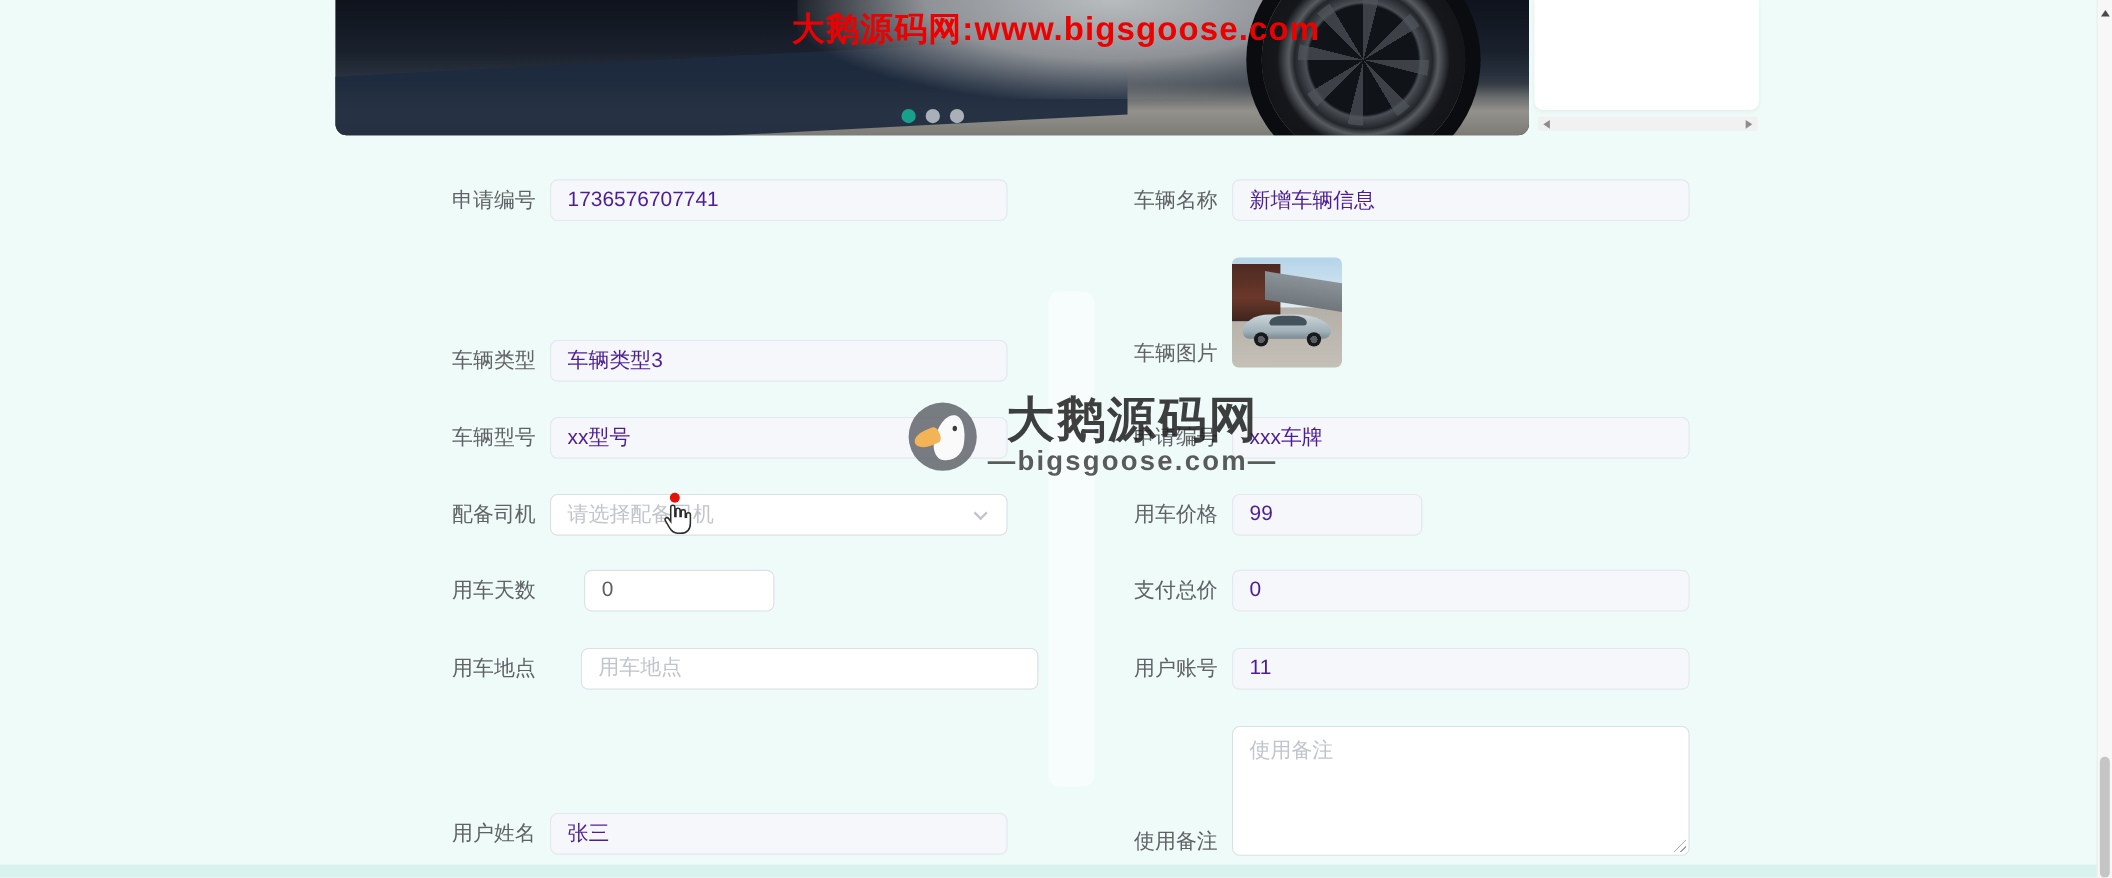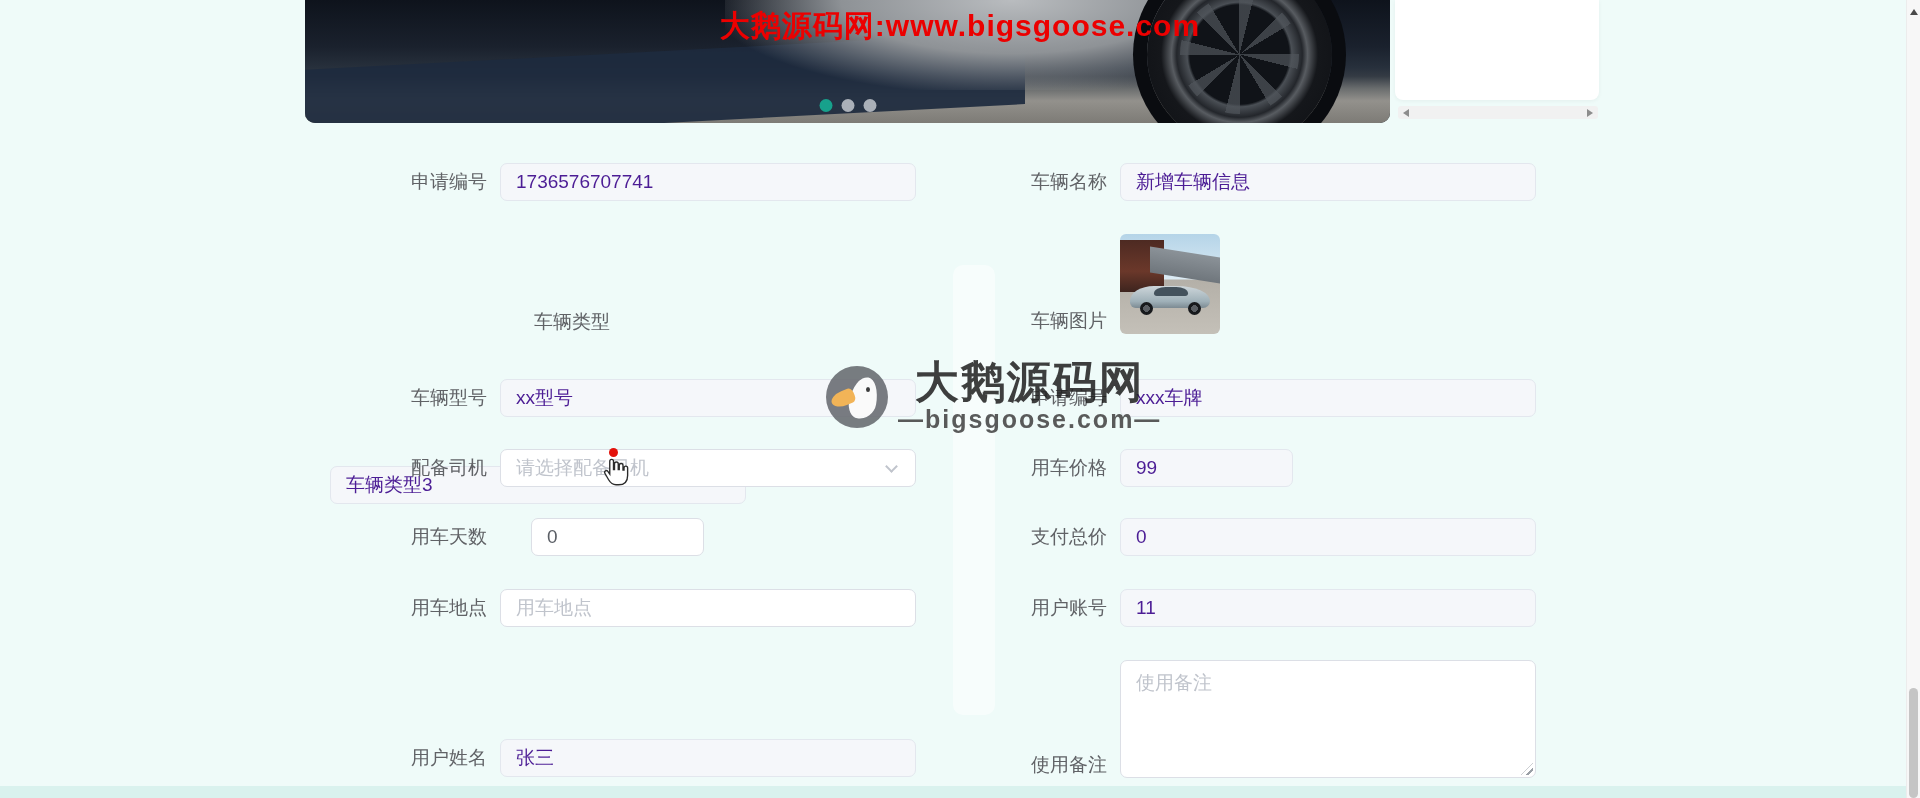--- a/index.html
+++ b/index.html
@@ -135,21 +135,21 @@
     <div class="v-thumb"></div>
   </div>
 
   <div class="col-glow"></div>
 
   <div class="frow" style="left:330px; top:163px;">
     <label class="flabel">申请编号</label>
     <input class="finput disabled wfull" readonly="" value="1736576707741" style="">
   </div>
 
-  <div class="frow" style="left:330px; top:309px;flex-direction:column;">
+  <div class="frow" style="left:330px; top:309px;">
     <label class="flabel">车辆类型</label>
     <input class="finput disabled wfull" readonly="" value="车辆类型3" style="">
   </div>
 
   <div class="frow" style="left:330px; top:379px;">
     <label class="flabel">车辆型号</label>
     <input class="finput disabled wfull" readonly="" value="xx型号" style="">
   </div>
 
   <div class="frow" style="left:330px; top:449px;">
@@ -158,21 +158,21 @@
       <span class="ph">请选择配备司机</span>
       <span class="caret"></span>
     </div>
   </div>
 
   <div class="frow" style="left:330px; top:518px;gap:31px;">
     <label class="flabel">用车天数</label>
     <input class="finput wshort" value="0" style="">
   </div>
 
-  <div class="frow" style="left:330px; top:589px;">
+  <div class="frow" style="left:330px; top:589px;gap:28px;">
     <label class="flabel">用车地点</label>
     <input class="finput wfull" placeholder="用车地点" style="">
   </div>
 
   <div class="frow" style="left:330px; top:739px;">
     <label class="flabel">用户姓名</label>
     <input class="finput disabled wfull" readonly="" value="张三" style="">
   </div>
 
   <div class="frow" style="left:950px; top:163px;">

